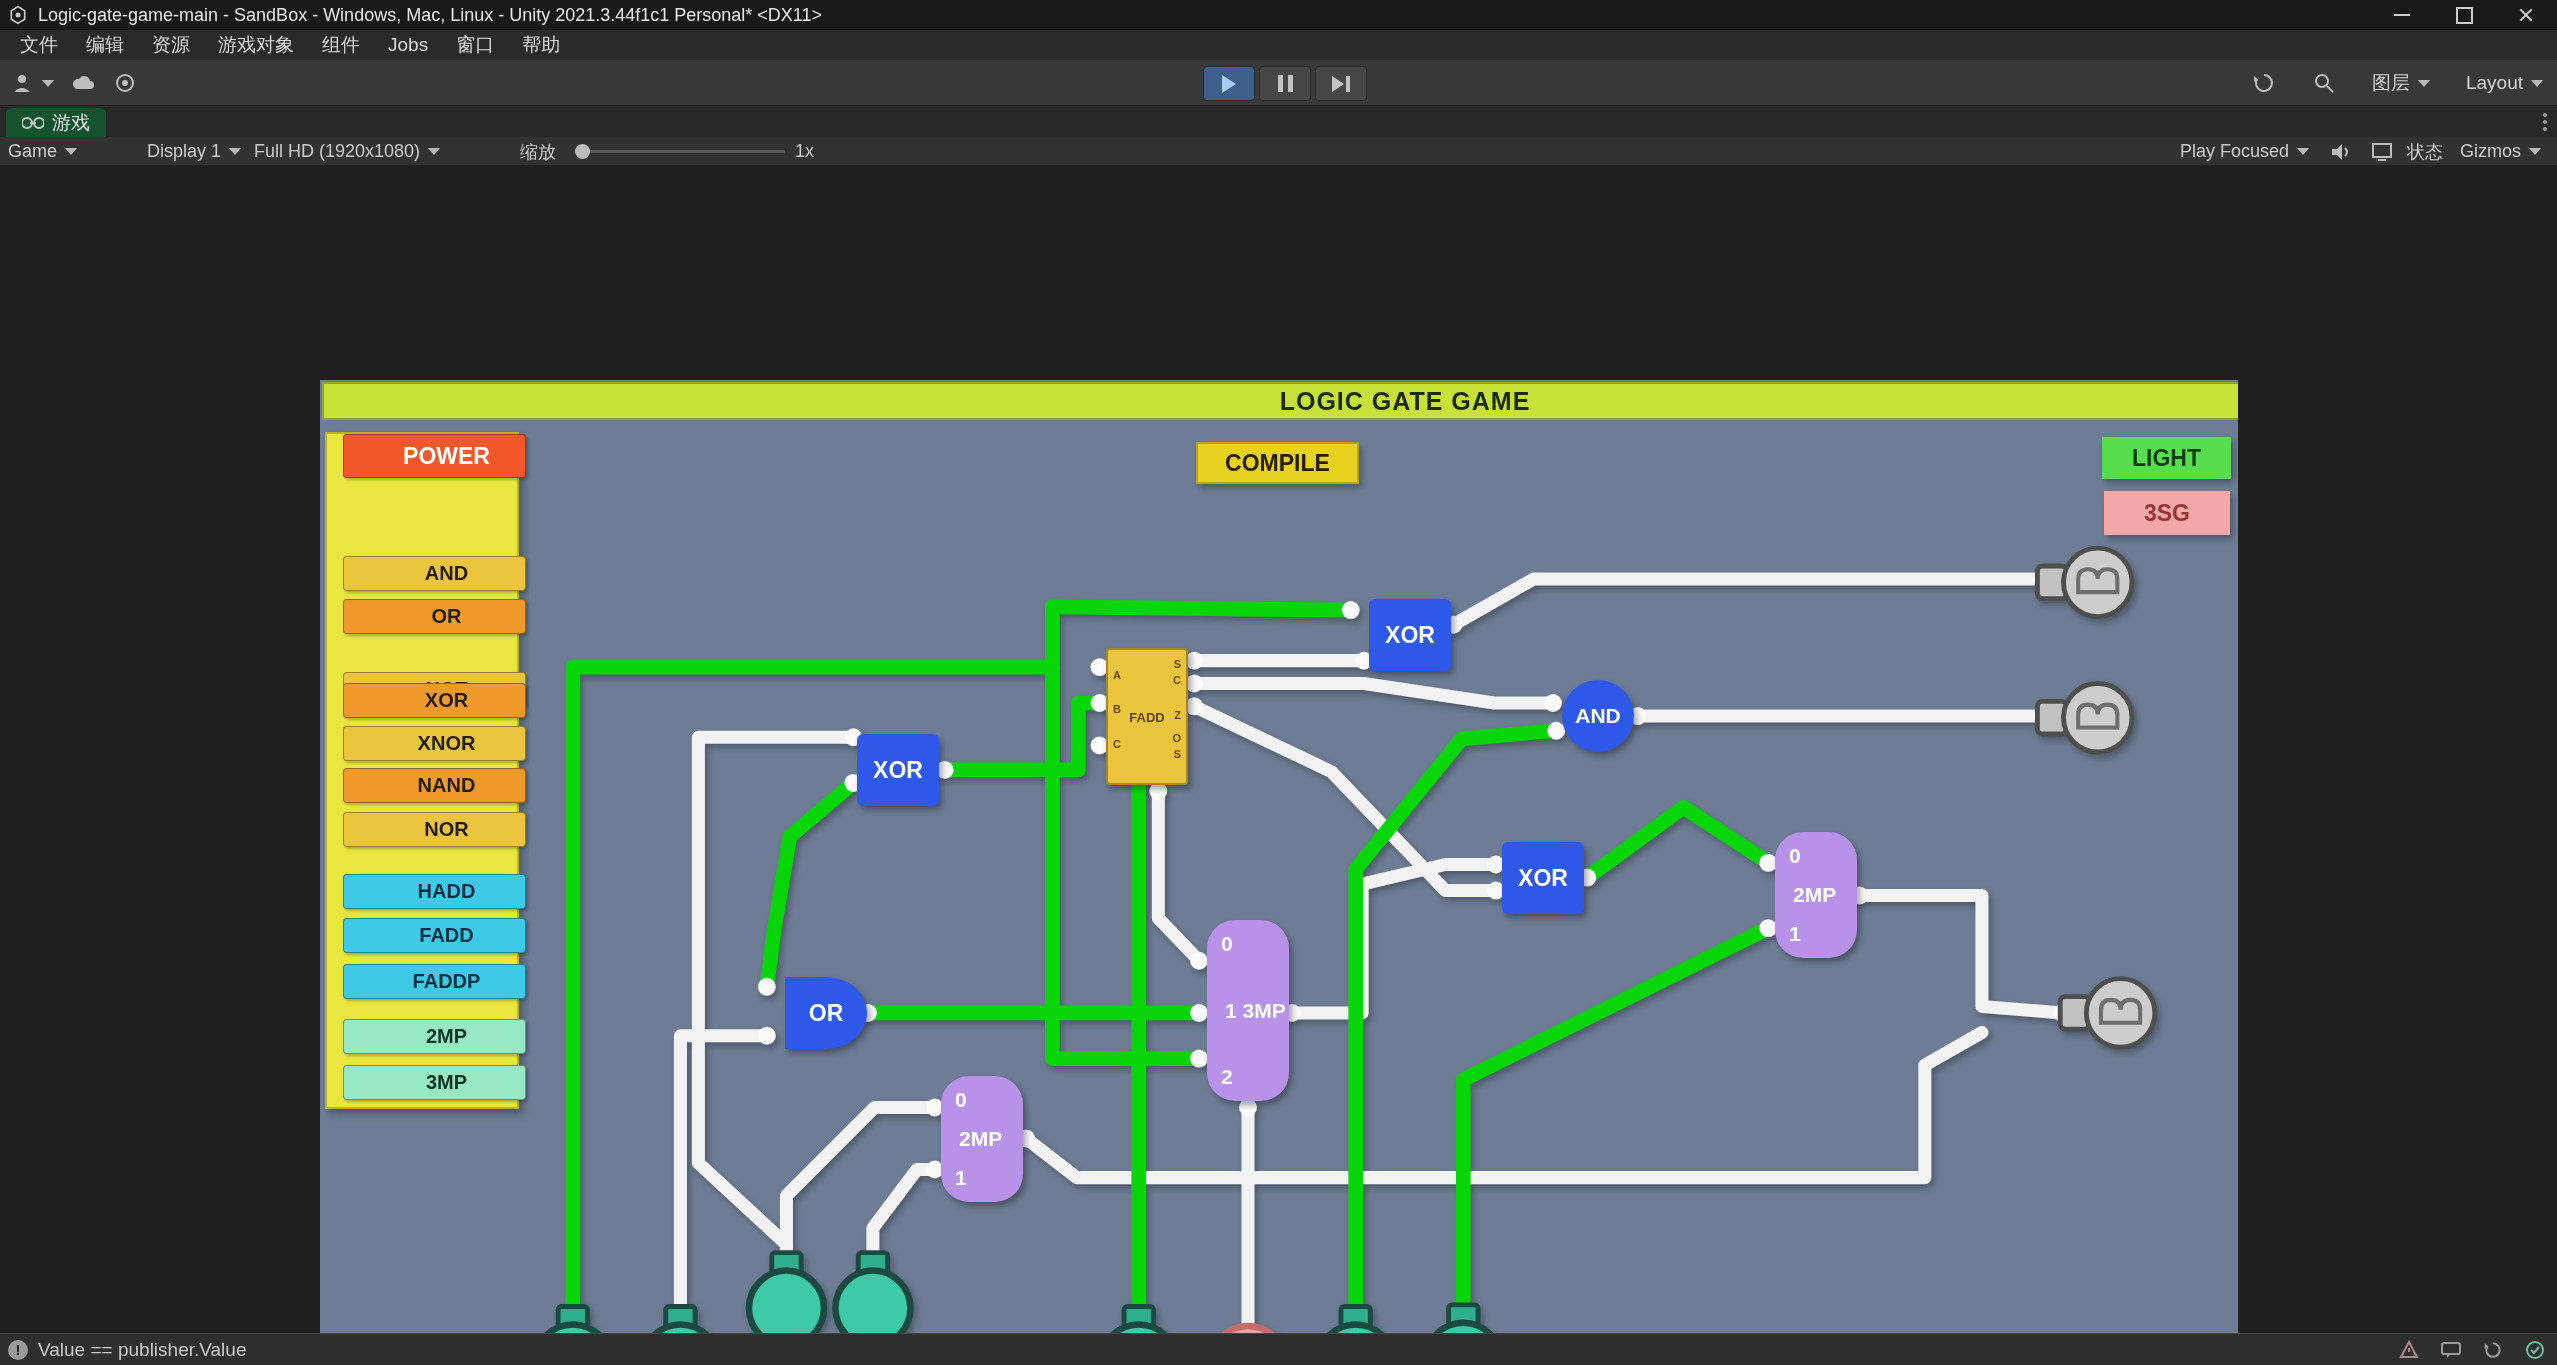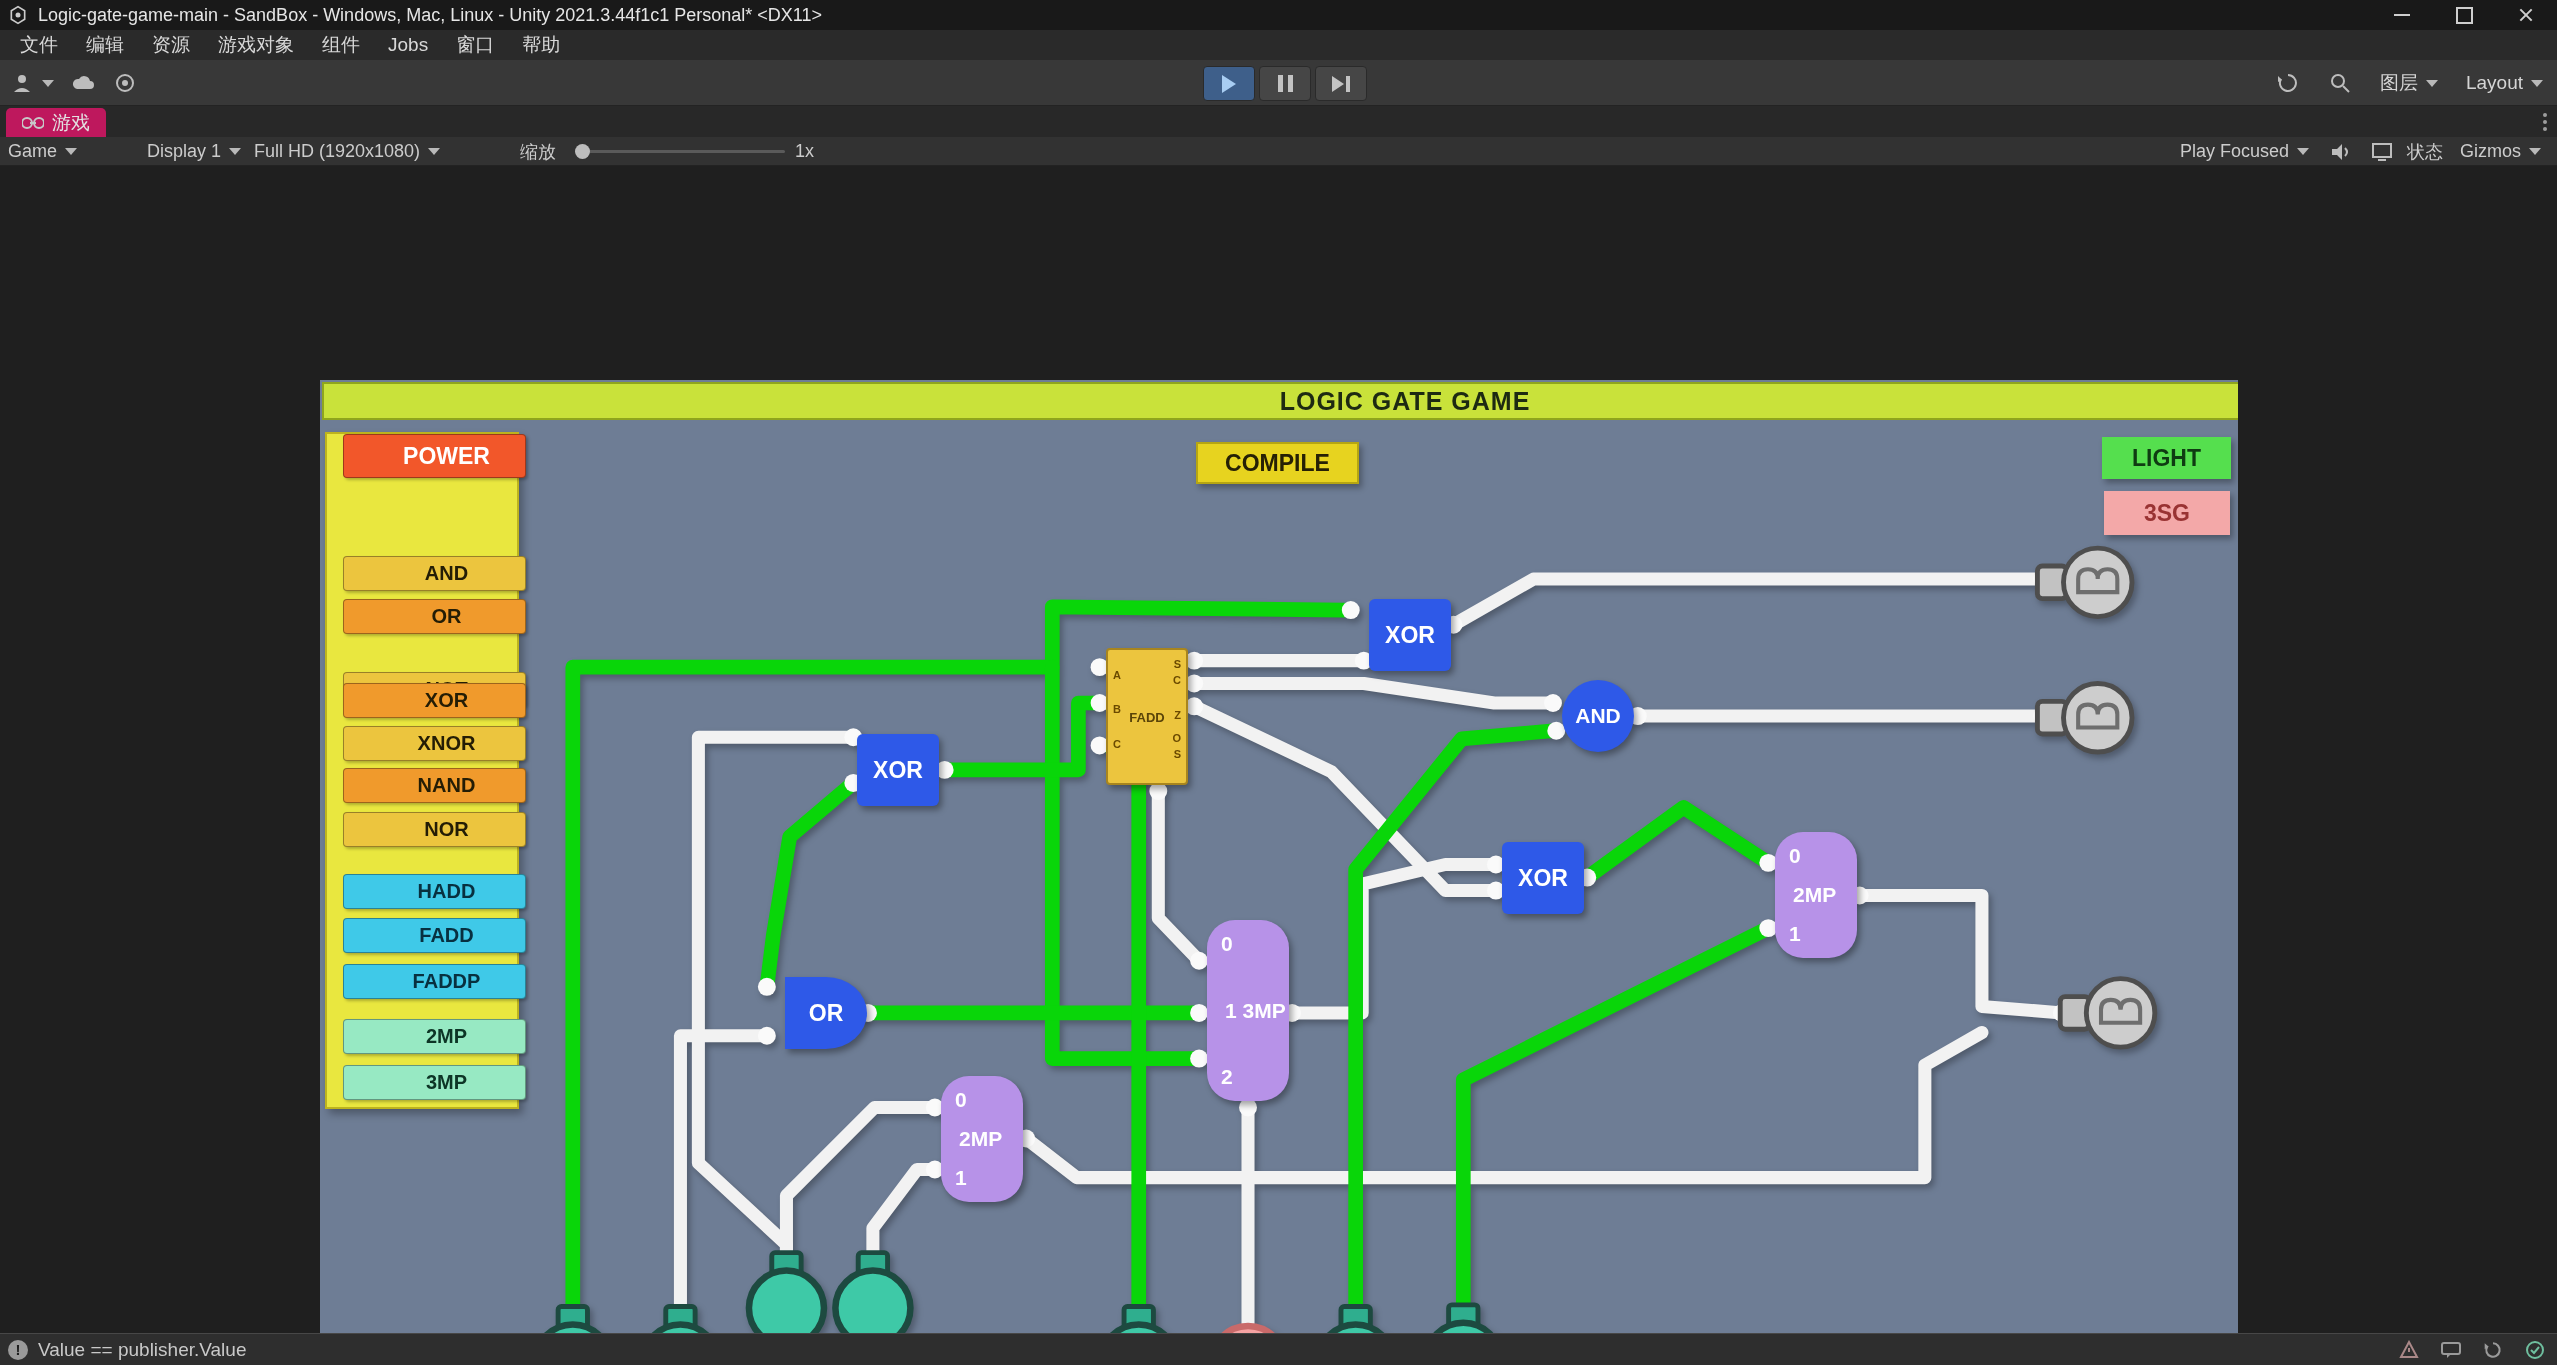--- a/index.html
+++ b/index.html
@@ -28,26 +28,26 @@
   .tb-left{position:absolute;left:10px;top:0;height:46px;display:flex;align-items:center;gap:16px;}
   .play-cluster{position:absolute;left:1203px;top:6px;display:flex;gap:4px;}
   .pbtn{width:50px;height:33px;background:#464646;border:1px solid #2a2a2a;border-radius:4px;
     display:flex;align-items:center;justify-content:center;}
   .pbtn.active{background:#3e5f8a;}
   .tri{width:0;height:0;border-left:14px solid #a8cdf2;border-top:9px solid transparent;border-bottom:9px solid transparent;}
   .pause-bars{display:flex;gap:5px;} .pause-bars div{width:5px;height:17px;background:#c3c3c3;}
   .step-wrap{display:flex;align-items:center;gap:2px;}
   .tri-sm{width:0;height:0;border-left:12px solid #c3c3c3;border-top:8px solid transparent;border-bottom:8px solid transparent;}
   .step-bar{width:4px;height:16px;background:#c3c3c3;}
-  .tb-right{position:absolute;right:14px;top:0;height:46px;display:flex;align-items:center;gap:28px;font-size:19px;color:#d5d5d5;}
+  .tb-right{position:absolute;right:14px;top:0;height:46px;display:flex;align-items:center;gap:36px;font-size:19px;color:#d5d5d5;}
   .drop{display:flex;align-items:center;gap:8px;}
   .caret{width:0;height:0;border-left:6px solid transparent;border-right:6px solid transparent;border-top:7px solid #b9b9b9;}
 
   .tabbar{position:absolute;left:0;top:106px;width:2557px;height:31px;background:#282828;}
-  .tab{position:absolute;left:6px;top:2px;height:29px;background:#be185d;border-radius:5px 5px 0 0;
+  .tab{position:absolute;left:6px;top:2px;height:29px;background:#14532d;border-radius:5px 5px 0 0;
     display:flex;align-items:center;gap:8px;padding:0 16px;font-size:19px;color:#e2e2e2;font-family:Liberation Mono, monospace;}
   .kebab{position:absolute;right:10px;top:7px;display:flex;flex-direction:column;gap:3px;}
   .kebab i{width:4px;height:4px;border-radius:50%;background:#9d9d9d;}
 
   .controlbar{position:absolute;left:0;top:137px;width:2557px;height:29px;background:#323232;
     border-bottom:1px solid #222;font-size:18px;color:#cccccc;box-sizing:border-box;}
   .cb{position:absolute;top:0;height:29px;display:flex;align-items:center;gap:8px;}
   .slider-track{width:210px;height:3px;background:#5a5a5a;border-radius:2px;position:relative;}
   .slider-knob{position:absolute;left:0px;top:-6px;width:15px;height:15px;border-radius:50%;background:#bdbdbd;}
 

